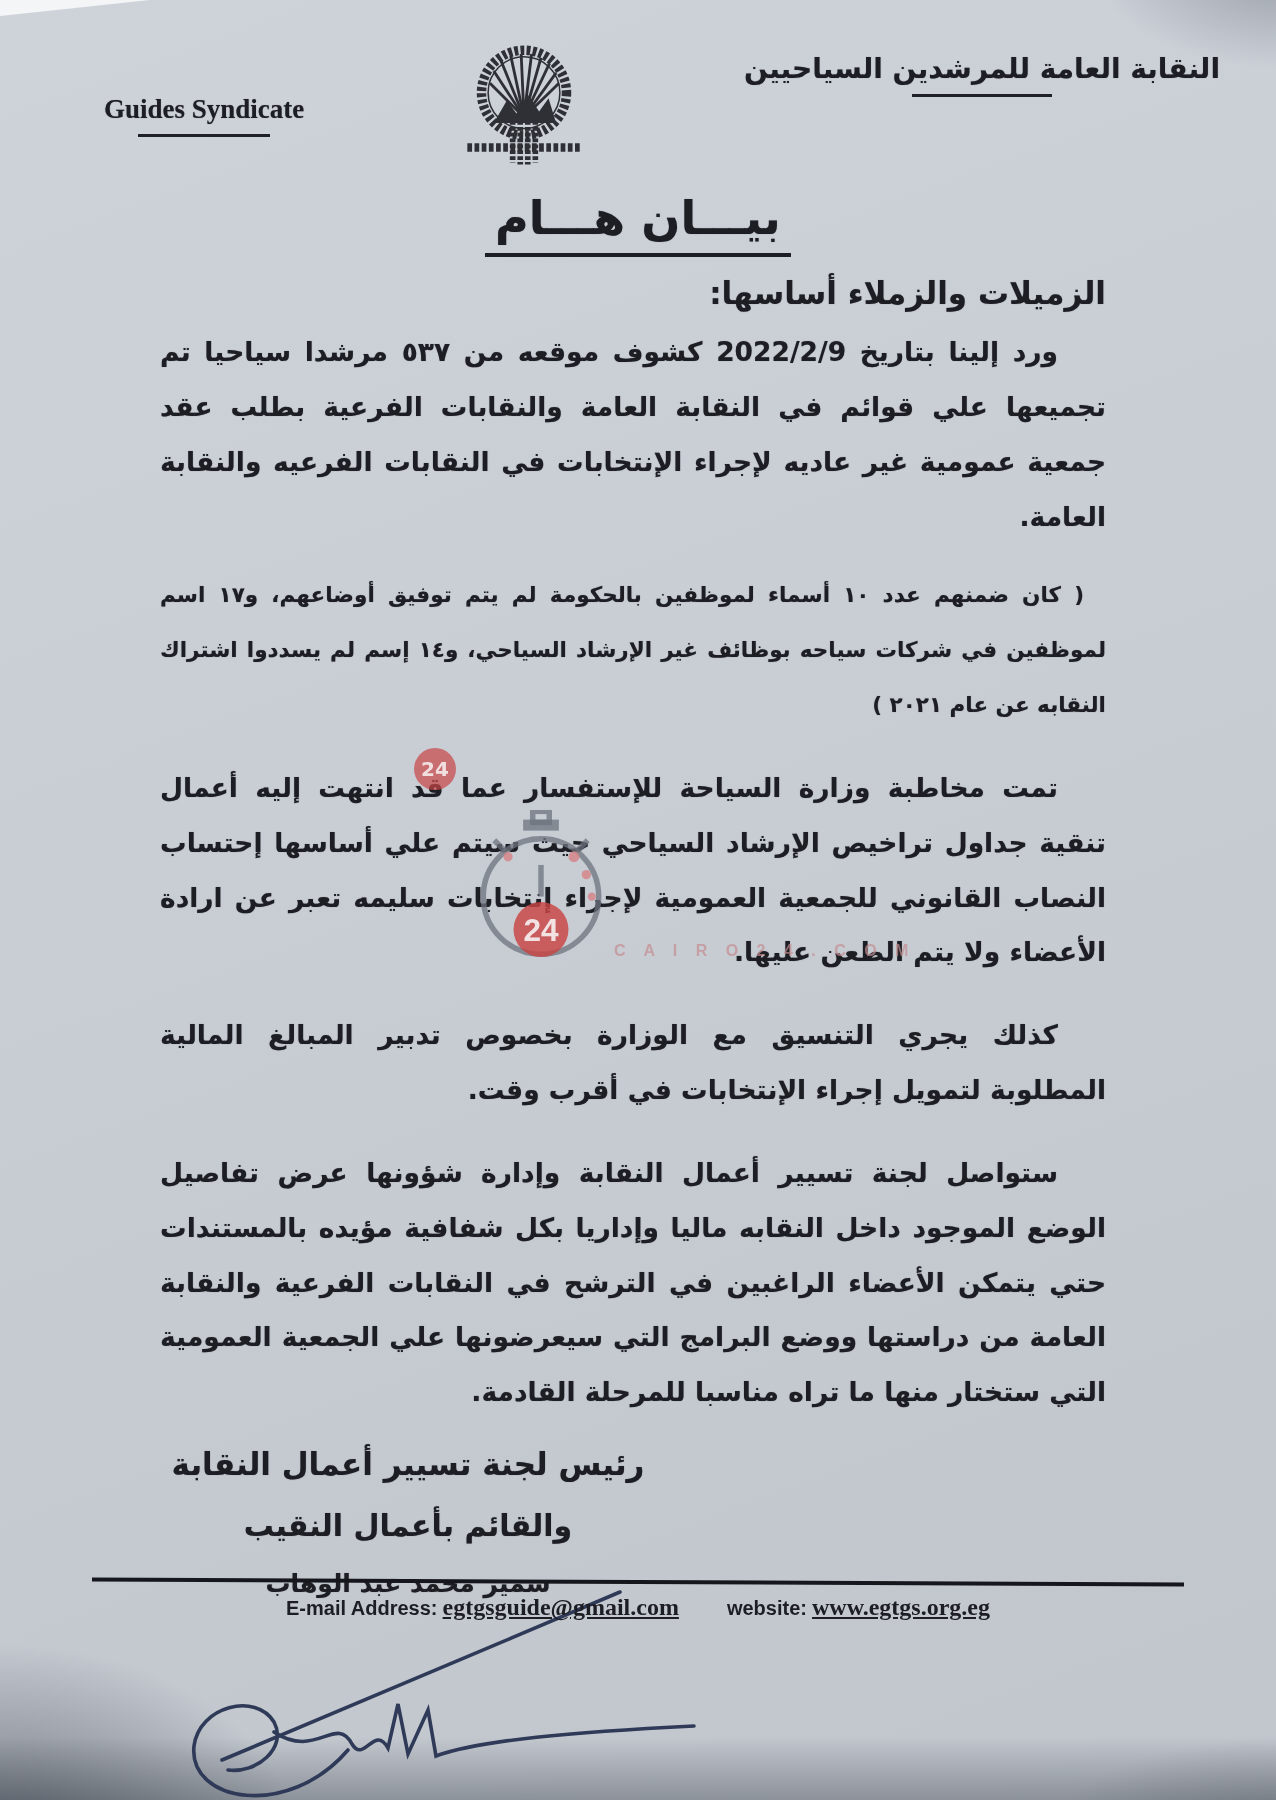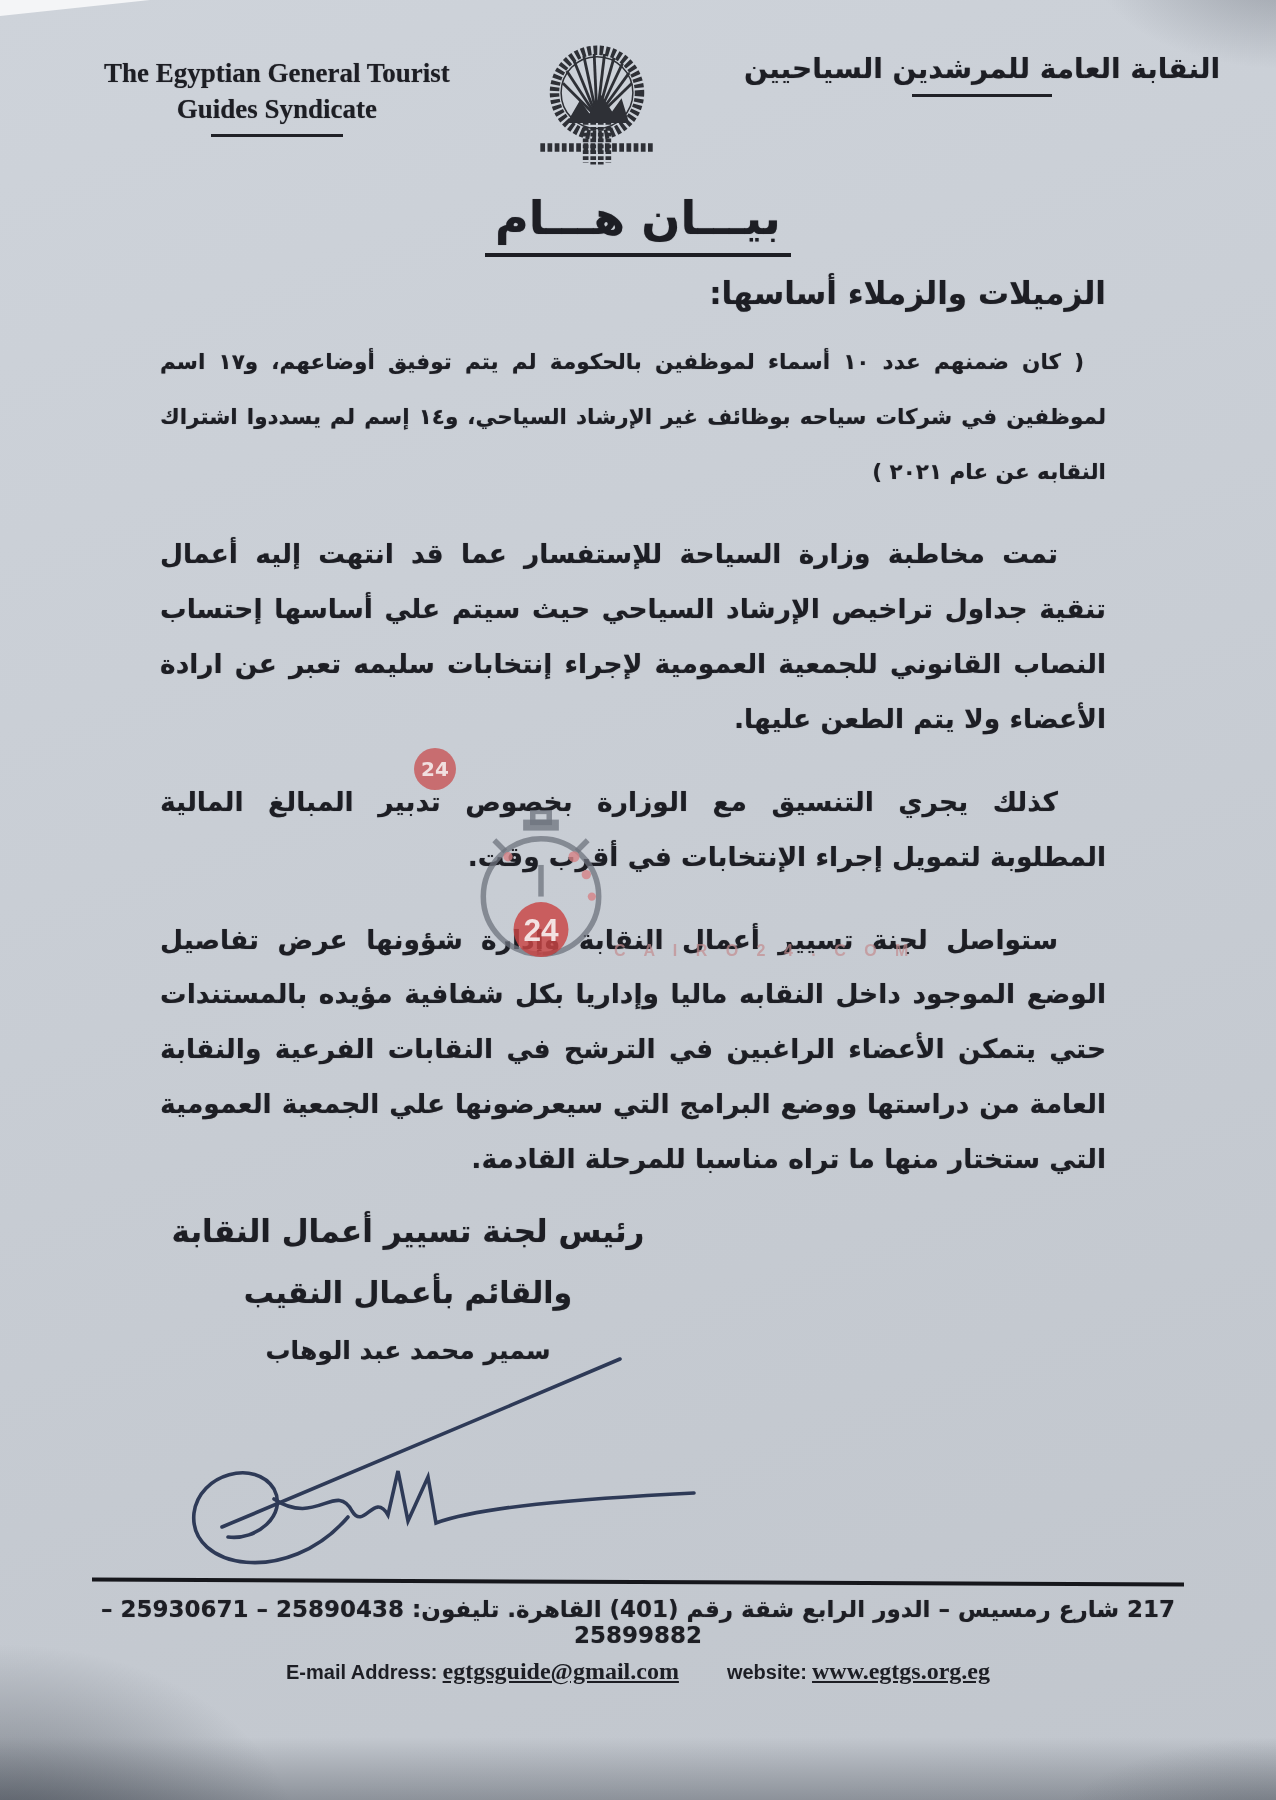--- a/index.html
+++ b/index.html
@@ -74,21 +74,21 @@
     text-decoration:underline;color:#1d1e24;}
 </style>
 </head>
 <body>
 
 <div class="page">
   <div class="corner-wedge"></div>
 
   <div class="header">
     <div class="org-en soft">
-      <span>The Egyptian General Tourist</span><br>
+      <br>
       <span>Guides Syndicate</span>
       <span class="u"></span>
     </div>
 
     <div class="logo-wrap">
       <svg viewBox="0 0 144 145" width="136" height="137">
         <g fill="none" stroke="#2e3036">
           <circle cx="72" cy="60" r="45" stroke-width="10" stroke-dasharray="4 2.5"></circle>
           <circle cx="72" cy="60" r="38" stroke-width="1.6"></circle>
           <g stroke-width="3">
@@ -121,20 +121,21 @@
     </div>
   </div>
 
   <div class="title-row">
     <span class="title-inner soft">بيـــان هـــام</span>
   </div>
 
   <div class="greeting soft">الزميلات والزملاء أساسها:</div>
 
   <div class="content">
+    <p class="p-body soft">ورد إلينا بتاريخ 2022/2/9 كشوف موقعه من ٥٣٧ مرشدا سياحيا تم تجميعها علي قوائم في النقابة العامة والنقابات الفرعية بطلب عقد جمعية عمومية غير عاديه لإجراء الإنتخابات في النقابات الفرعيه والنقابة العامة.</p>
     <p class="p-note soft">( كان ضمنهم عدد ١٠ أسماء لموظفين بالحكومة لم يتم توفيق أوضاعهم، و١٧ اسم لموظفين في شركات سياحه بوظائف غير الإرشاد السياحي، و١٤ إسم لم يسددوا اشتراك النقابه عن عام ٢٠٢١ )</p>
     <p class="p-body mt-lg soft">تمت مخاطبة وزارة السياحة للإستفسار عما قد انتهت إليه أعمال تنقية جداول تراخيص الإرشاد السياحي حيث سيتم علي أساسها إحتساب النصاب القانوني للجمعية العمومية لإجراء إنتخابات سليمه تعبر عن ارادة الأعضاء ولا يتم الطعن عليها.</p>
     <p class="p-body mt-lg soft">كذلك يجري التنسيق مع الوزارة بخصوص تدبير المبالغ المالية المطلوبة لتمويل إجراء الإنتخابات في أقرب وقت.</p>
     <p class="p-body mt-lg soft">ستواصل لجنة تسيير أعمال النقابة وإدارة شؤونها عرض تفاصيل الوضع الموجود داخل النقابه ماليا وإداريا بكل شفافية مؤيده بالمستندات حتي يتمكن الأعضاء الراغبين في الترشح في النقابات الفرعية والنقابة العامة من دراستها ووضع البرامج التي سيعرضونها علي الجمعية العمومية التي ستختار منها ما تراه مناسبا للمرحلة القادمة.</p>
   </div>
 
   <div class="watermark">
     <div class="wm-badge">24</div>
     <svg class="wm-watch" viewBox="0 0 100 115">
       <g fill="none" stroke="rgba(110,115,126,.75)" stroke-width="4">
@@ -165,21 +166,20 @@
       <g fill="none" stroke="#2e3a57" stroke-width="3.6" stroke-linecap="round">
         <path d="M88 196 C 160 166, 340 90, 486 28"></path>
         <path d="M214 186 C 154 256, 54 238, 60 182 C 65 142, 122 128, 140 158 C 154 184, 122 210, 94 206"></path>
         <path d="M140 168 C 182 196, 202 150, 218 180 C 230 200, 240 160, 254 184 L 264 140 L 274 190 L 294 146 L 302 192 C 346 176, 440 168, 560 162"></path>
       </g>
     </svg>
   </div>
 
   <div class="footer">
     <div class="footer-rule"></div>
-    <div class="footer-address soft">217 شارع رمسيس – الدور الرابع شقة رقم (401) القاهرة. تليفون: 25890438 – 25930671 – 25899882</div>
     <div class="footer-links">
       <span>
         <span class="flabel">E-mail Address:</span>
         <span class="fvalue">egtgsguide@gmail.com</span>
       </span>
       <span>
         <span class="flabel">website:</span>
         <span class="fvalue">www.egtgs.org.eg</span>
       </span>
     </div>

